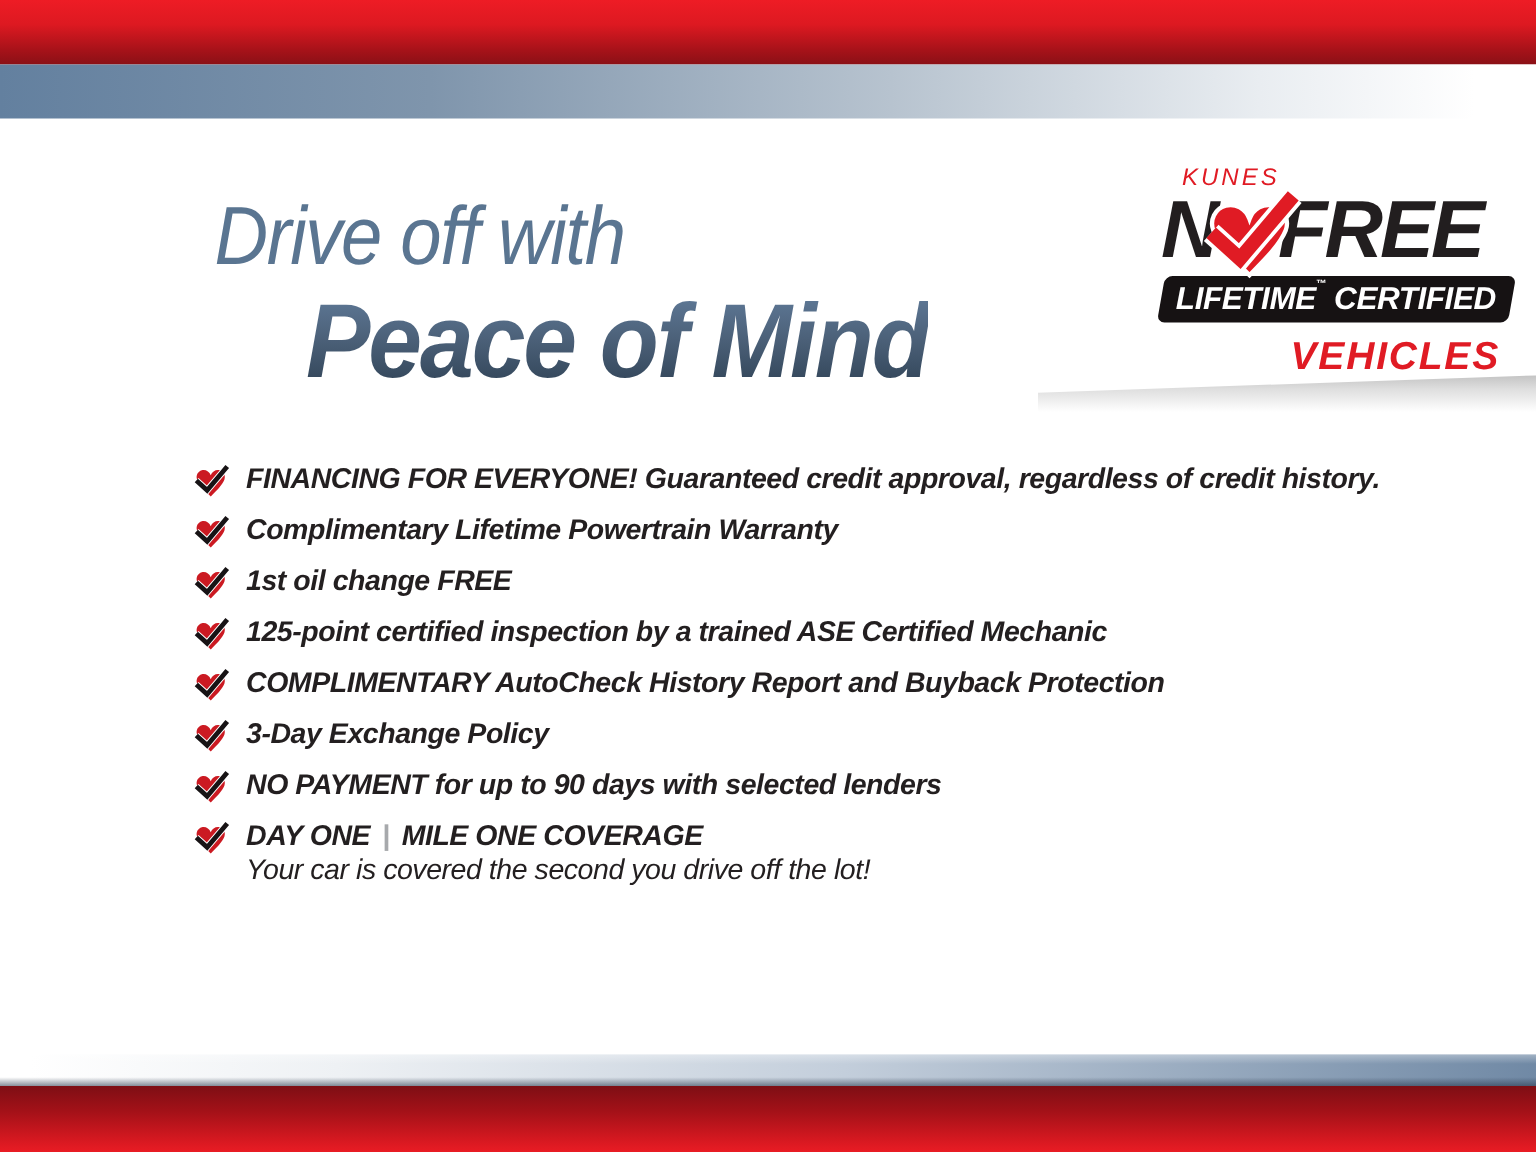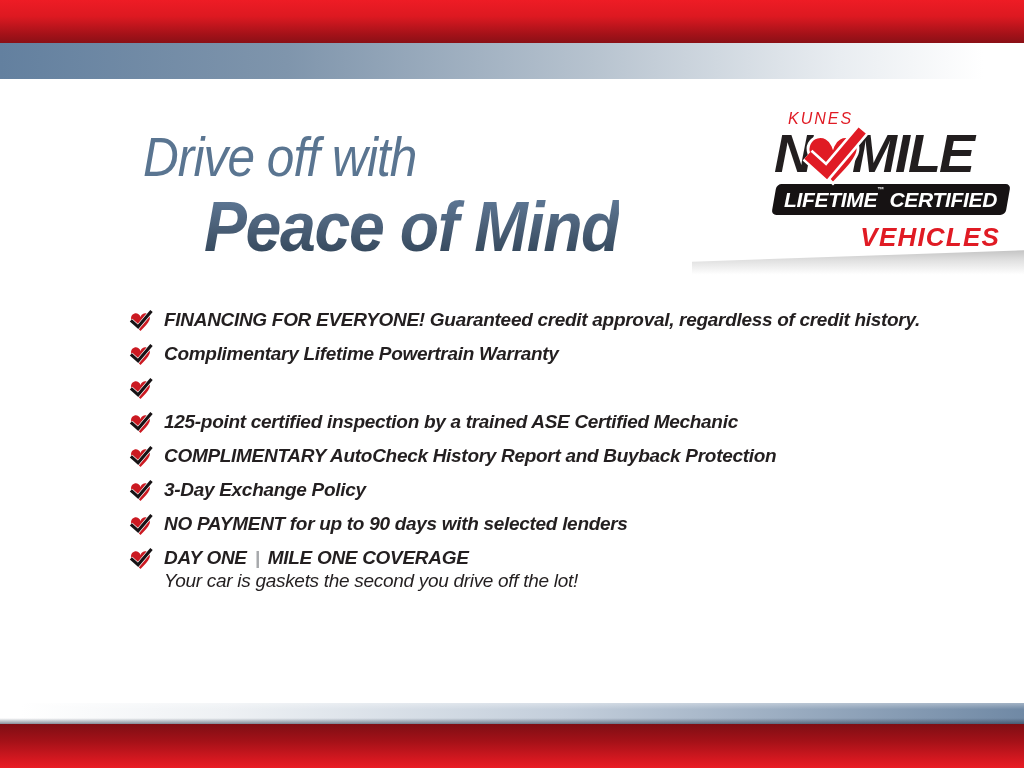--- a/index.html
+++ b/index.html
@@ -75,21 +75,21 @@
 
   <div class="logo">
     <div class="logo-kunes">KUNES</div>
     <div class="logo-main">
       <span>N</span>
       <svg class="hc hc-logo" viewBox="0 0 34 32" aria-hidden="true">
         <path class="hc-heart" d="M17 10 C15.6 6.2 11.8 4.1 8.3 5.1 C4.4 6.2 2.3 10.3 3.8 14.2 C5.9 19.4 11.2 24.6 17 30.5 C22.8 24.6 28.1 19.4 30.2 14.2 C31.7 10.3 29.6 6.2 25.7 5.1 C22.2 4.1 18.4 6.2 17 10 Z"></path>
         <polyline class="hc-out" points="3,15 13.5,24.5 33,1.5"></polyline>
         <polyline class="hc-chk" points="3,15 13.5,24.5 33,1.5"></polyline>
       </svg>
-      <span>MILE</span>
+      <span>FREE</span>
     </div>
     <div class="logo-banner">
       <span class="banner-inner"><span>LIFETIME</span><span class="banner-tm">™</span><span> CERTIFIED</span></span>
     </div>
     <div class="logo-vehicles">VEHICLES</div>
   </div>
 
   <div class="benefits" id="benefits">
   <div class="benefit-row">
     <svg class="hc hc-bullet" viewBox="0 0 34 32" aria-hidden="true">
@@ -109,20 +109,21 @@
     <div class="benefit-text"><span class="seg-bold">Complimentary Lifetime Powertrain Warranty</span></div>
   </div>
 
 
   <div class="benefit-row">
     <svg class="hc hc-bullet" viewBox="0 0 34 32" aria-hidden="true">
       <path class="hc-heart" d="M17 10 C15.6 6.2 11.8 4.1 8.3 5.1 C4.4 6.2 2.3 10.3 3.8 14.2 C5.9 19.4 11.2 24.6 17 30.5 C22.8 24.6 28.1 19.4 30.2 14.2 C31.7 10.3 29.6 6.2 25.7 5.1 C22.2 4.1 18.4 6.2 17 10 Z"></path>
       <polyline class="hc-out" points="3,15 13.5,24.5 33,1.5"></polyline>
       <polyline class="hc-chk" points="3,15 13.5,24.5 33,1.5"></polyline>
     </svg>
+    <div class="benefit-text"><span class="seg-bold">1st oil change FREE</span></div>
   </div>
 
   <div class="benefit-row">
     <svg class="hc hc-bullet" viewBox="0 0 34 32" aria-hidden="true">
       <path class="hc-heart" d="M17 10 C15.6 6.2 11.8 4.1 8.3 5.1 C4.4 6.2 2.3 10.3 3.8 14.2 C5.9 19.4 11.2 24.6 17 30.5 C22.8 24.6 28.1 19.4 30.2 14.2 C31.7 10.3 29.6 6.2 25.7 5.1 C22.2 4.1 18.4 6.2 17 10 Z"></path>
       <polyline class="hc-out" points="3,15 13.5,24.5 33,1.5"></polyline>
       <polyline class="hc-chk" points="3,15 13.5,24.5 33,1.5"></polyline>
     </svg>
     <div class="benefit-text"><span class="seg-bold">125-point certified inspection</span><span class="seg-rest"> by a trained ASE Certified Mechanic</span></div>
   </div>
@@ -153,20 +154,20 @@
     </svg>
     <div class="benefit-text"><span class="seg-bold">NO PAYMENT</span><span class="seg-rest"> for up to 90 days with selected lenders</span></div>
   </div>
 
   <div class="benefit-row">
     <svg class="hc hc-bullet" viewBox="0 0 34 32" aria-hidden="true">
       <path class="hc-heart" d="M17 10 C15.6 6.2 11.8 4.1 8.3 5.1 C4.4 6.2 2.3 10.3 3.8 14.2 C5.9 19.4 11.2 24.6 17 30.5 C22.8 24.6 28.1 19.4 30.2 14.2 C31.7 10.3 29.6 6.2 25.7 5.1 C22.2 4.1 18.4 6.2 17 10 Z"></path>
       <polyline class="hc-out" points="3,15 13.5,24.5 33,1.5"></polyline>
       <polyline class="hc-chk" points="3,15 13.5,24.5 33,1.5"></polyline>
     </svg>
-    <div class="benefit-text"><span class="seg-bold">DAY ONE</span><span class="seg-sep">|</span><span class="seg-bold">MILE ONE COVERAGE</span><div class="seg-subline">Your car is gaskets the second you drive off the lot!</div></div>
+    <div class="benefit-text"><span class="seg-bold">DAY ONE</span><span class="seg-sep">|</span><span class="seg-bold">MILE ONE COVERAGE</span><div class="seg-subline">Your car is covered the second you drive off the lot!</div></div>
   </div>
 </div>
 
   <div class="band band-bottom-gray"></div>
   <div class="band band-bottom-red"></div>
 
 </div>
 
 </body></html>

